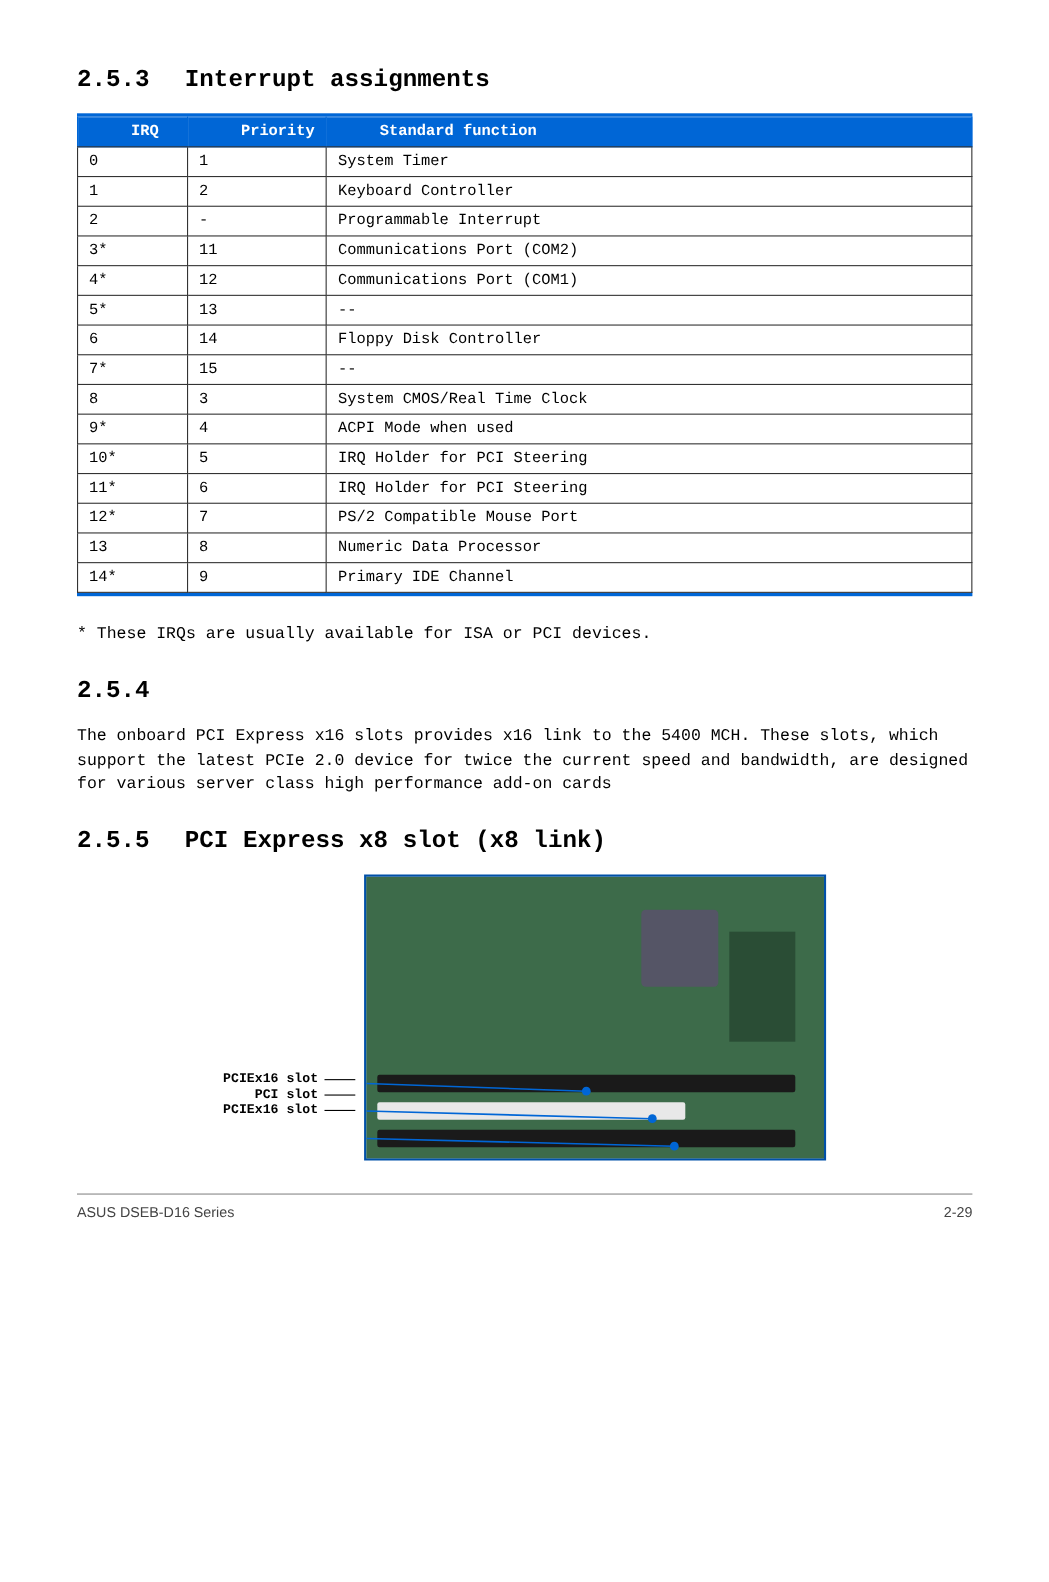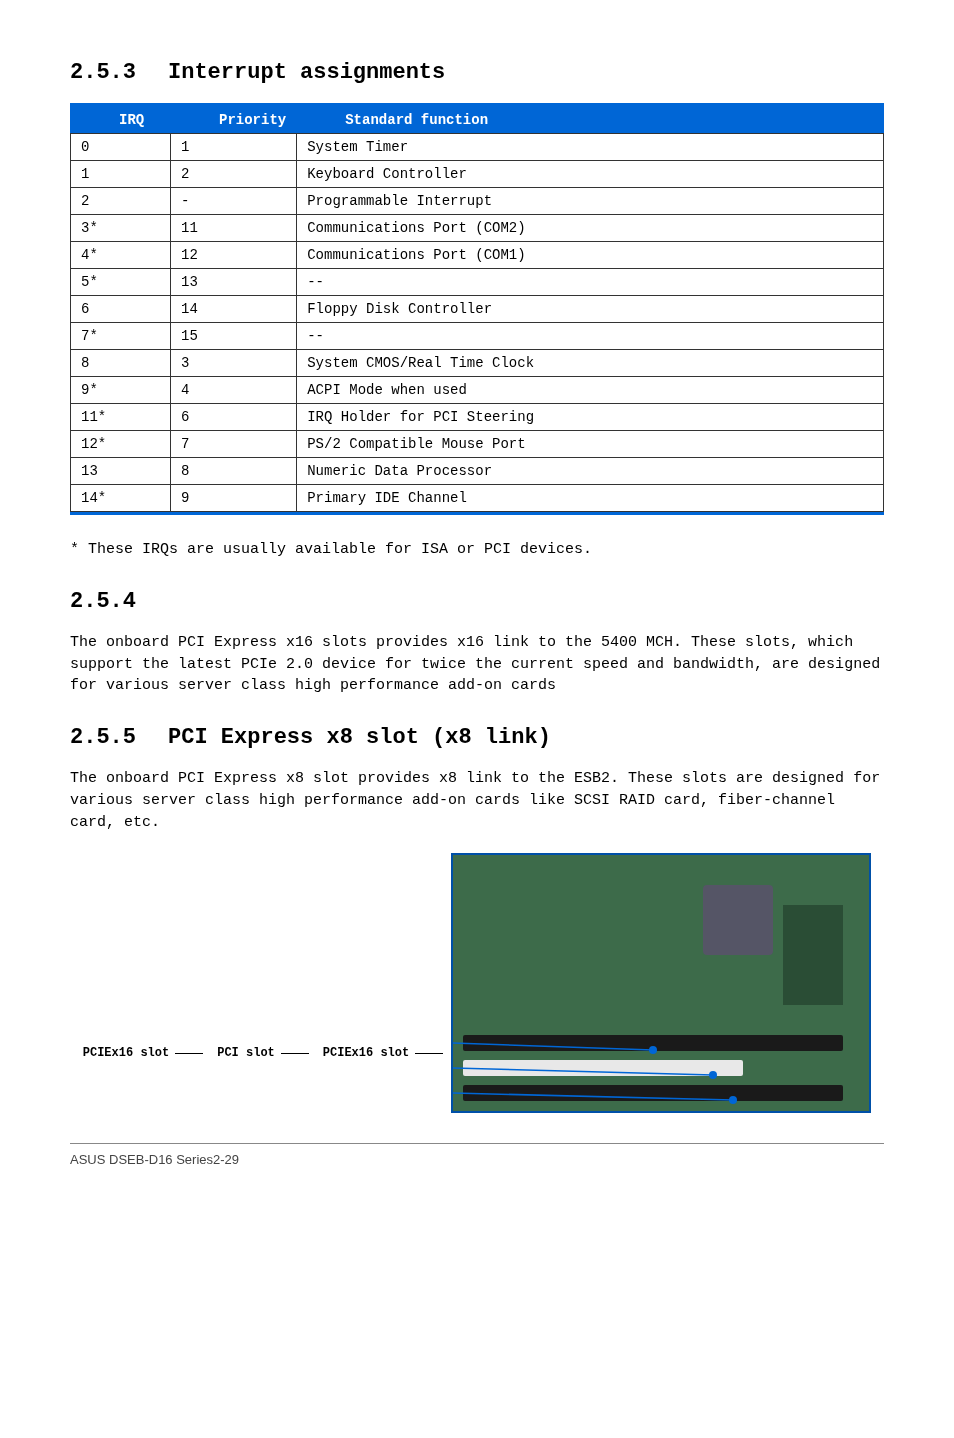--- a/index.html
+++ b/index.html
@@ -75,22 +75,22 @@
     .image-area {
       display: flex;
       justify-content: center;
       align-items: center;
       margin-top: 10px;
       margin-bottom: 30px;
       position: relative;
     }
     .labels-column {
       display: flex;
+      flex-direction: column;
       align-items: flex-end;
-      gap: 14px;
       margin-right: 8px;
       padding-top: 140px;
       font-size: 12px;
       font-weight: bold;
     }
     .label-line {
       display: flex;
       align-items: center;
       white-space: nowrap;
     }
@@ -105,20 +105,21 @@
     .board-img {
       width: 420px;
       height: 260px;
       border: 2px solid #0050a8;
       background: linear-gradient(135deg, #2d5f3a 0%, #56956a 40%, #2d5f3a 100%);
       position: relative;
       overflow: hidden;
     }
     .footer {
       display: flex;
+      justify-content: space-between;
       align-items: flex-end;
       border-top: 1px solid #888;
       padding-top: 8px;
       font-size: 13px;
       color: #444;
       margin-top: 20px;
     }
   </style>
 </head>
 <body>
@@ -183,20 +184,25 @@
             <td>8</td>
             <td>3</td>
             <td>System CMOS/Real Time Clock</td>
           </tr>
         <tr>
             <td>9*</td>
             <td>4</td>
             <td>ACPI Mode when used</td>
           </tr>
         <tr>
+            <td>10*</td>
+            <td>5</td>
+            <td>IRQ Holder for PCI Steering</td>
+          </tr>
+        <tr>
             <td>11*</td>
             <td>6</td>
             <td>IRQ Holder for PCI Steering</td>
           </tr>
         <tr>
             <td>12*</td>
             <td>7</td>
             <td>PS/2 Compatible Mouse Port</td>
           </tr>
         <tr>
@@ -221,21 +227,20 @@
     <span class="section-number">2.5.4</span>
   </h2>
   <p class="body-text">The onboard PCI Express x16 slots provides x16 link to the 5400 MCH. These slots, which support the latest PCIe 2.0 device for twice the current speed and bandwidth, are designed for various server class high performance add-on cards</p>
 </div>
 
 <div class="section-block">
   <h2 class="section-heading">
     <span class="section-number">2.5.5</span>
     <span>PCI Express x8 slot (x8 link)</span>
   </h2>
-  <p class="body-text">The onboard PCI Express x8 slot provides x8 link to the ESB2. These slots are designed for various server class high performance add-on cards like SCSI RAID card, fiber-channel card, etc.</p>
 
   <div class="image-area">
     <div class="labels-column">
       <div class="label-line">PCIEx16 slot</div>
       <div class="label-line">PCI slot</div>
       <div class="label-line">PCIEx16 slot</div>
     </div>
     <div class="board-img">
       <svg width="420" height="260" viewBox="0 0 420 260">
         <rect x="0" y="0" width="420" height="260" fill="#3d6b4a"></rect>

